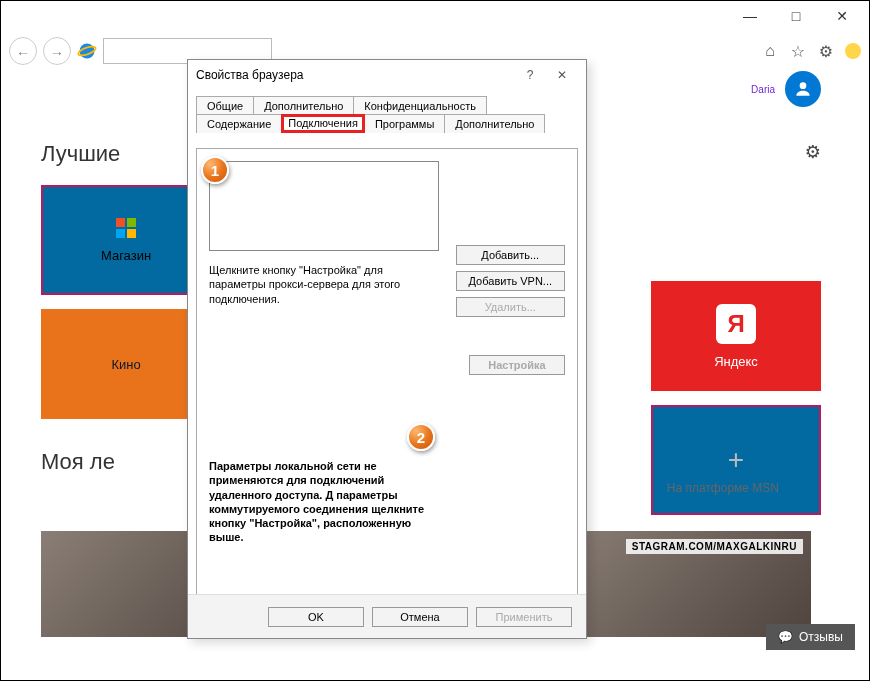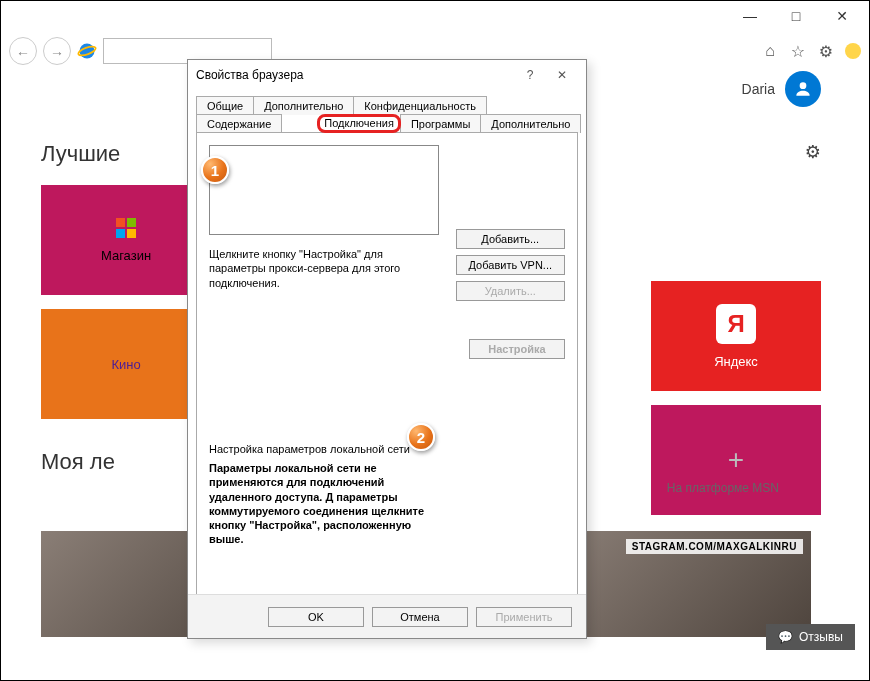--- a/index.html
+++ b/index.html
@@ -15,28 +15,28 @@
 .ie-icon { width: 20px; height: 20px; }
 .addr-input { flex: 0 0 160px; height: 26px; border: 1px solid #bbb; padding: 0 6px; font-size: 12px; }
 .browser-right { margin-left: auto; display: flex; gap: 10px; align-items: center; }
 .tr-icon { width: 18px; height: 18px; display: flex; align-items: center; justify-content: center; color: #555; }
 .smiley { width: 16px; height: 16px; border-radius: 50%; background: #ffd54a; }
 
 
 .page { padding: 10px 40px; position: relative; }
 .user-row { position: absolute; right: 48px; top: 0; display: flex; align-items: center; gap: 10px; }
 .avatar { width: 36px; height: 36px; border-radius: 50%; background: #0078d4; display: flex; align-items: center; justify-content: center; color: #fff; }
-.user-name { font-size: 14px; color: #404040; }
+.user-name { font-size: 10px; color: #6d28d9; }
 .gear-abs { position: absolute; right: 48px; top: 70px; font-size: 18px; color: #444; }
 
 .sec-title { font-size: 22px; color: #333; margin-top: 60px; margin-bottom: 18px; }
 
 .tiles { display: flex; gap: 14px; }
-.tile { width: 170px; height: 110px; border: 2px solid #be185d; display: flex; flex-direction: column; align-items: center; justify-content: center; font-size: 13px; background: #be185d; }
-.tile.orange { background: #e8731a; color: #4c1d95; border: none; text-align: right; }
+.tile { width: 170px; height: 110px; border: 2px solid #be185d; display: flex; flex-direction: column; align-items: center; justify-content: center; font-size: 13px; background: #0369a1; }
+.tile.orange { background: #e8731a; color: #0f172a; border: none; text-align: right; }
 .tile.red { background: #e62222; color: #fff; border: none; }
 .tile.plus { color: #bbb; font-size: 28px; }
 .ms-logo { display: grid; grid-template-columns: 9px 9px; grid-template-rows: 9px 9px; gap: 2px; margin-bottom: 10px; }
 .ms-logo span:nth-child(1){background:#f25022}.ms-logo span:nth-child(2){background:#7fba00}.ms-logo span:nth-child(3){background:#00a4ef}.ms-logo span:nth-child(4){background:#ffb900}
 .ya-logo { width: 40px; height: 40px; border-radius: 6px; background: #fff; color: #e62222; font-weight: bold; font-size: 24px; display: flex; align-items: center; justify-content: center; margin-bottom: 10px; }
 
 .spacer-right { position: absolute; right: 48px; top: 210px; display: flex; flex-direction: column; gap: 14px; }
 
 .feed-platform { position: absolute; right: 90px; top: 480px; font-size: 12px; color: #666; }
 
@@ -45,28 +45,28 @@
 .feed-tag { position: absolute; top: 8px; right: 8px; background: rgba(255,255,255,.85); padding: 2px 6px; font-size: 10px; font-weight: bold; letter-spacing: .5px; }
 
 .feedback-btn { position: absolute; right: 14px; bottom: 30px; background: #555; color: #fff; padding: 6px 12px; font-size: 12px; display: flex; align-items: center; gap: 6px; }
 
 
 .dialog { position: absolute; left: 186px; top: 58px; width: 400px; height: 580px; background: #fff; border: 1px solid #888; box-shadow: 4px 4px 10px rgba(0,0,0,.15); }
 .dlg-titlebar { height: 30px; display: flex; align-items: center; padding: 0 8px; font-size: 12px; }
 .dlg-titlebar .spacer { flex: 1; }
 .dlg-titlebar .dlg-btn { width: 32px; text-align: center; color: #555; }
 
-.tabs { padding: 6px 8px 0; }
+.tabs { padding: 6px 8px 16px; }
 .tab-row { display: flex; }
 .tab { border: 1px solid #aaa; border-bottom: none; padding: 3px 10px; font-size: 11px; background: #f7f7f7; margin-right: -1px; position: relative; }
 .tab.active { background: #fff; z-index: 2; }
 .tab-row.second { margin-top: -1px; }
 .tab-panel { border: 1px solid #aaa; margin: -1px 8px 8px; padding: 12px; font-size: 11px; height: 470px; position: relative; background: #fff; }
 
-.highlight-red { border: 3px solid #e62222; border-radius: 8px; padding: 0 4px; margin-left: 36px; }
+.highlight-red { border: 3px solid #e62222; border-radius: 0; padding: 0 4px; }
 
 .setup-row { display: flex; align-items: flex-start; gap: 8px; margin-bottom: 14px; }
 .globe-icon { width: 34px; height: 34px; position: relative; }
 .globe-icon .g { width: 26px; height: 26px; border-radius: 50%; background: radial-gradient(circle at 30% 30%, #8ad0ff, #0a5db8); position: absolute; right: 0; bottom: 0; }
 .setup-text { flex: 1; font-size: 11px; line-height: 1.3; }
 .btn { border: 1px solid #999; background: #f3f3f3; padding: 3px 12px; font-size: 11px; min-width: 96px; text-align: center; }
 .btn.disabled { color: #aaa; }
 
 .group-label { font-size: 11px; margin-bottom: 4px; }
 .listbox { width: 230px; height: 90px; border: 1px solid #888; background: #fff; }
@@ -202,21 +202,20 @@
     <div class="side-btns">
       <div class="btn">Добавить...</div>
       <div class="btn">Добавить VPN...</div>
       <div class="btn disabled">Удалить...</div>
     </div>
 
     <div class="hint">Щелкните кнопку "Настройка" для параметры прокси-сервера для этого подключения.</div>
     <div class="btn disabled hint-btn">Настройка</div>
 
     <div class="lan-group">
-      <div class="group-label">Настройка параметров локальной сети</div>
       <div class="lan-row">
         <div class="lan-text">Параметры локальной сети не применяются для подключений удаленного доступа. Д параметры коммутируемого соединения щелкните кнопку "Настройка", расположенную выше.</div>
       </div>
     </div>
   </div>
 
   <div class="dlg-footer">
     <div class="btn">OK</div>
     <div class="btn">Отмена</div>
     <div class="btn disabled">Применить</div>

